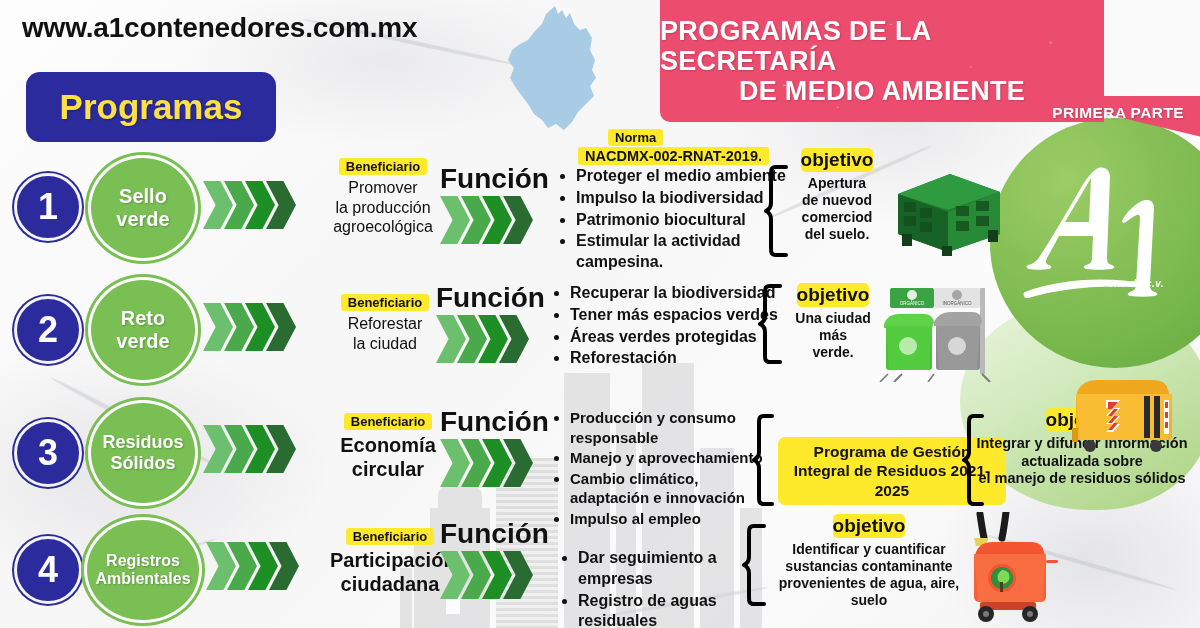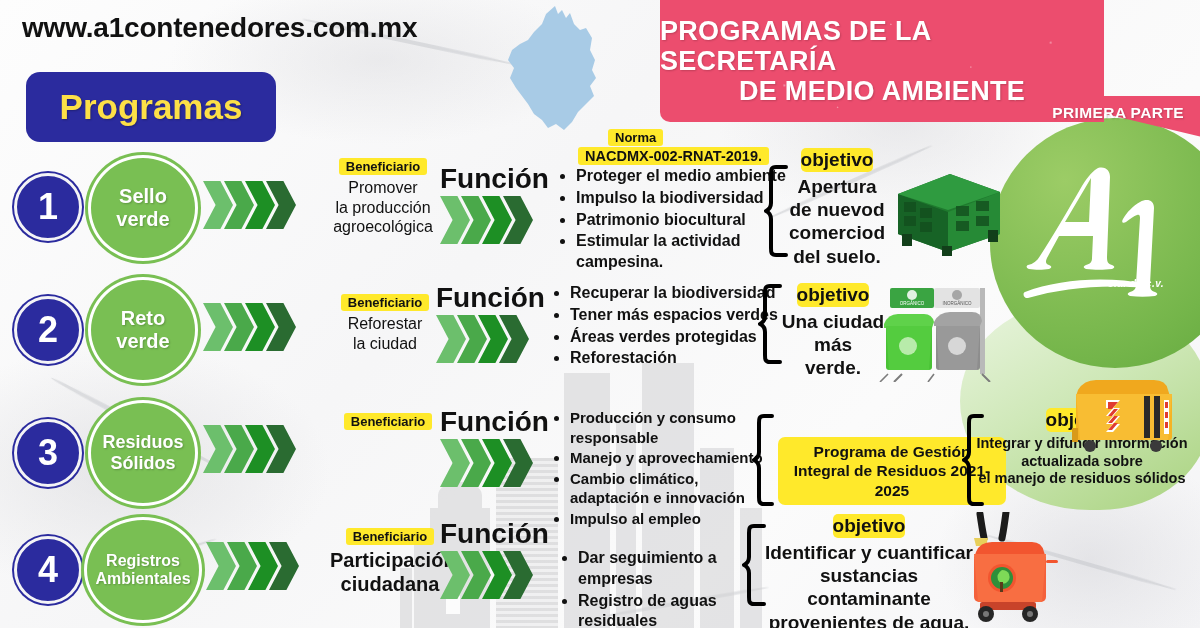--- a/index.html
+++ b/index.html
@@ -119,21 +119,21 @@
   ul{margin:0;padding-left:18px;}
 
   .brace{position:absolute;color:#000;font-weight:300;}
   .brace svg{display:block;}
 
   .objwrap{position:absolute;text-align:center;}
   .objtag{
     display:inline-block;background:#ffe92b;color:#111;font-weight:bold;font-size:19px;
     padding:1px 0;border-radius:5px;
   }
-  .objtext{font-size:19px;color:#111;line-height:1.22;margin-top:3px;font-weight:600;}
+  .objtext{font-size:14px;color:#111;line-height:1.22;margin-top:3px;font-weight:600;}
   .objtext.small{font-size:14.5px;}
 
   .yellowbox{
     position:absolute;background:#ffe92b;border-radius:7px;padding:5px 10px;
     font-weight:bold;font-size:15.5px;color:#111;text-align:center;line-height:1.25;
   }
 
   
   #a1logo{position:absolute;right:18px;top:150px;width:180px;height:175px;color:#fff;}
   #a1logo .sa{position:absolute;right:18px;bottom:36px;font-size:10px;font-style:italic;font-weight:bold;color:#fff;letter-spacing:.5px;}
@@ -372,20 +372,24 @@
       </div>
     </div>
     <div class="chev" style="left:203px;top:425px;">
       <i></i>
         <i></i>
         <i></i>
         <i></i>
     </div>
     <div class="tagwrap" style="left:330px;top:412px;width:116px;">
       <span class="tag">Beneficiario</span>
+      <div class="benef-text big">
+        <div>Economía</div>
+        <div>circular</div>
+      </div>
     </div>
     <div class="funcion" style="left:440px;top:406px;">Función</div>
     <div class="chev" style="left:440px;top:439px;">
       <i></i>
         <i></i>
         <i></i>
         <i></i>
     </div>
 
     <div class="bullets thin" style="left:552px;top:408px;width:214px;">

